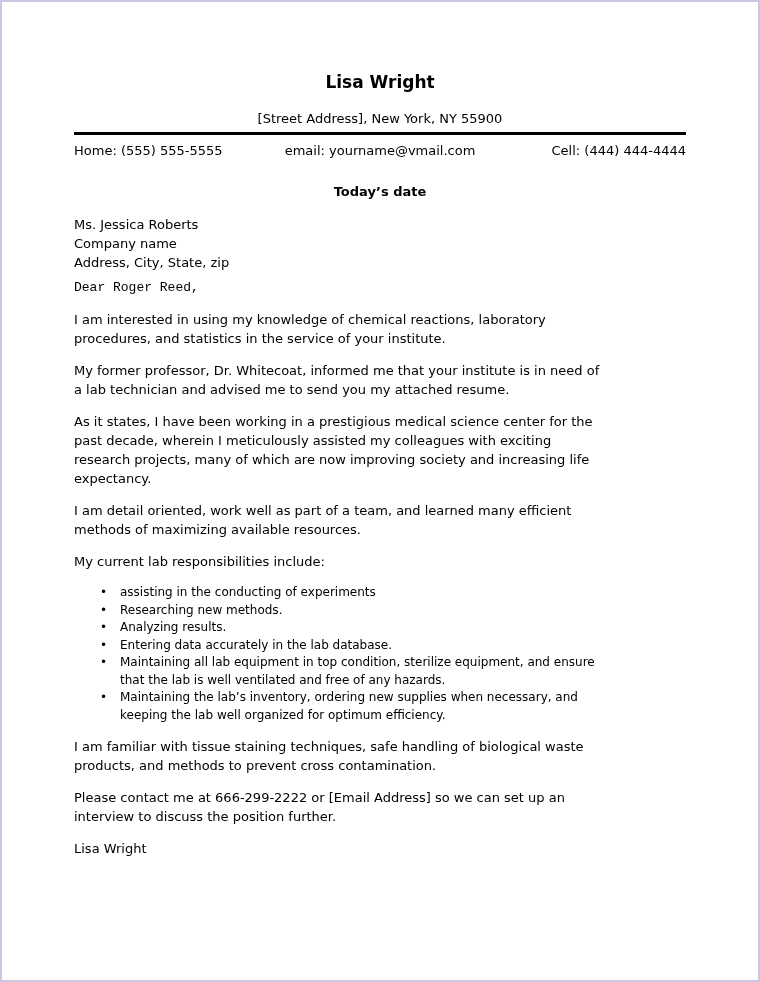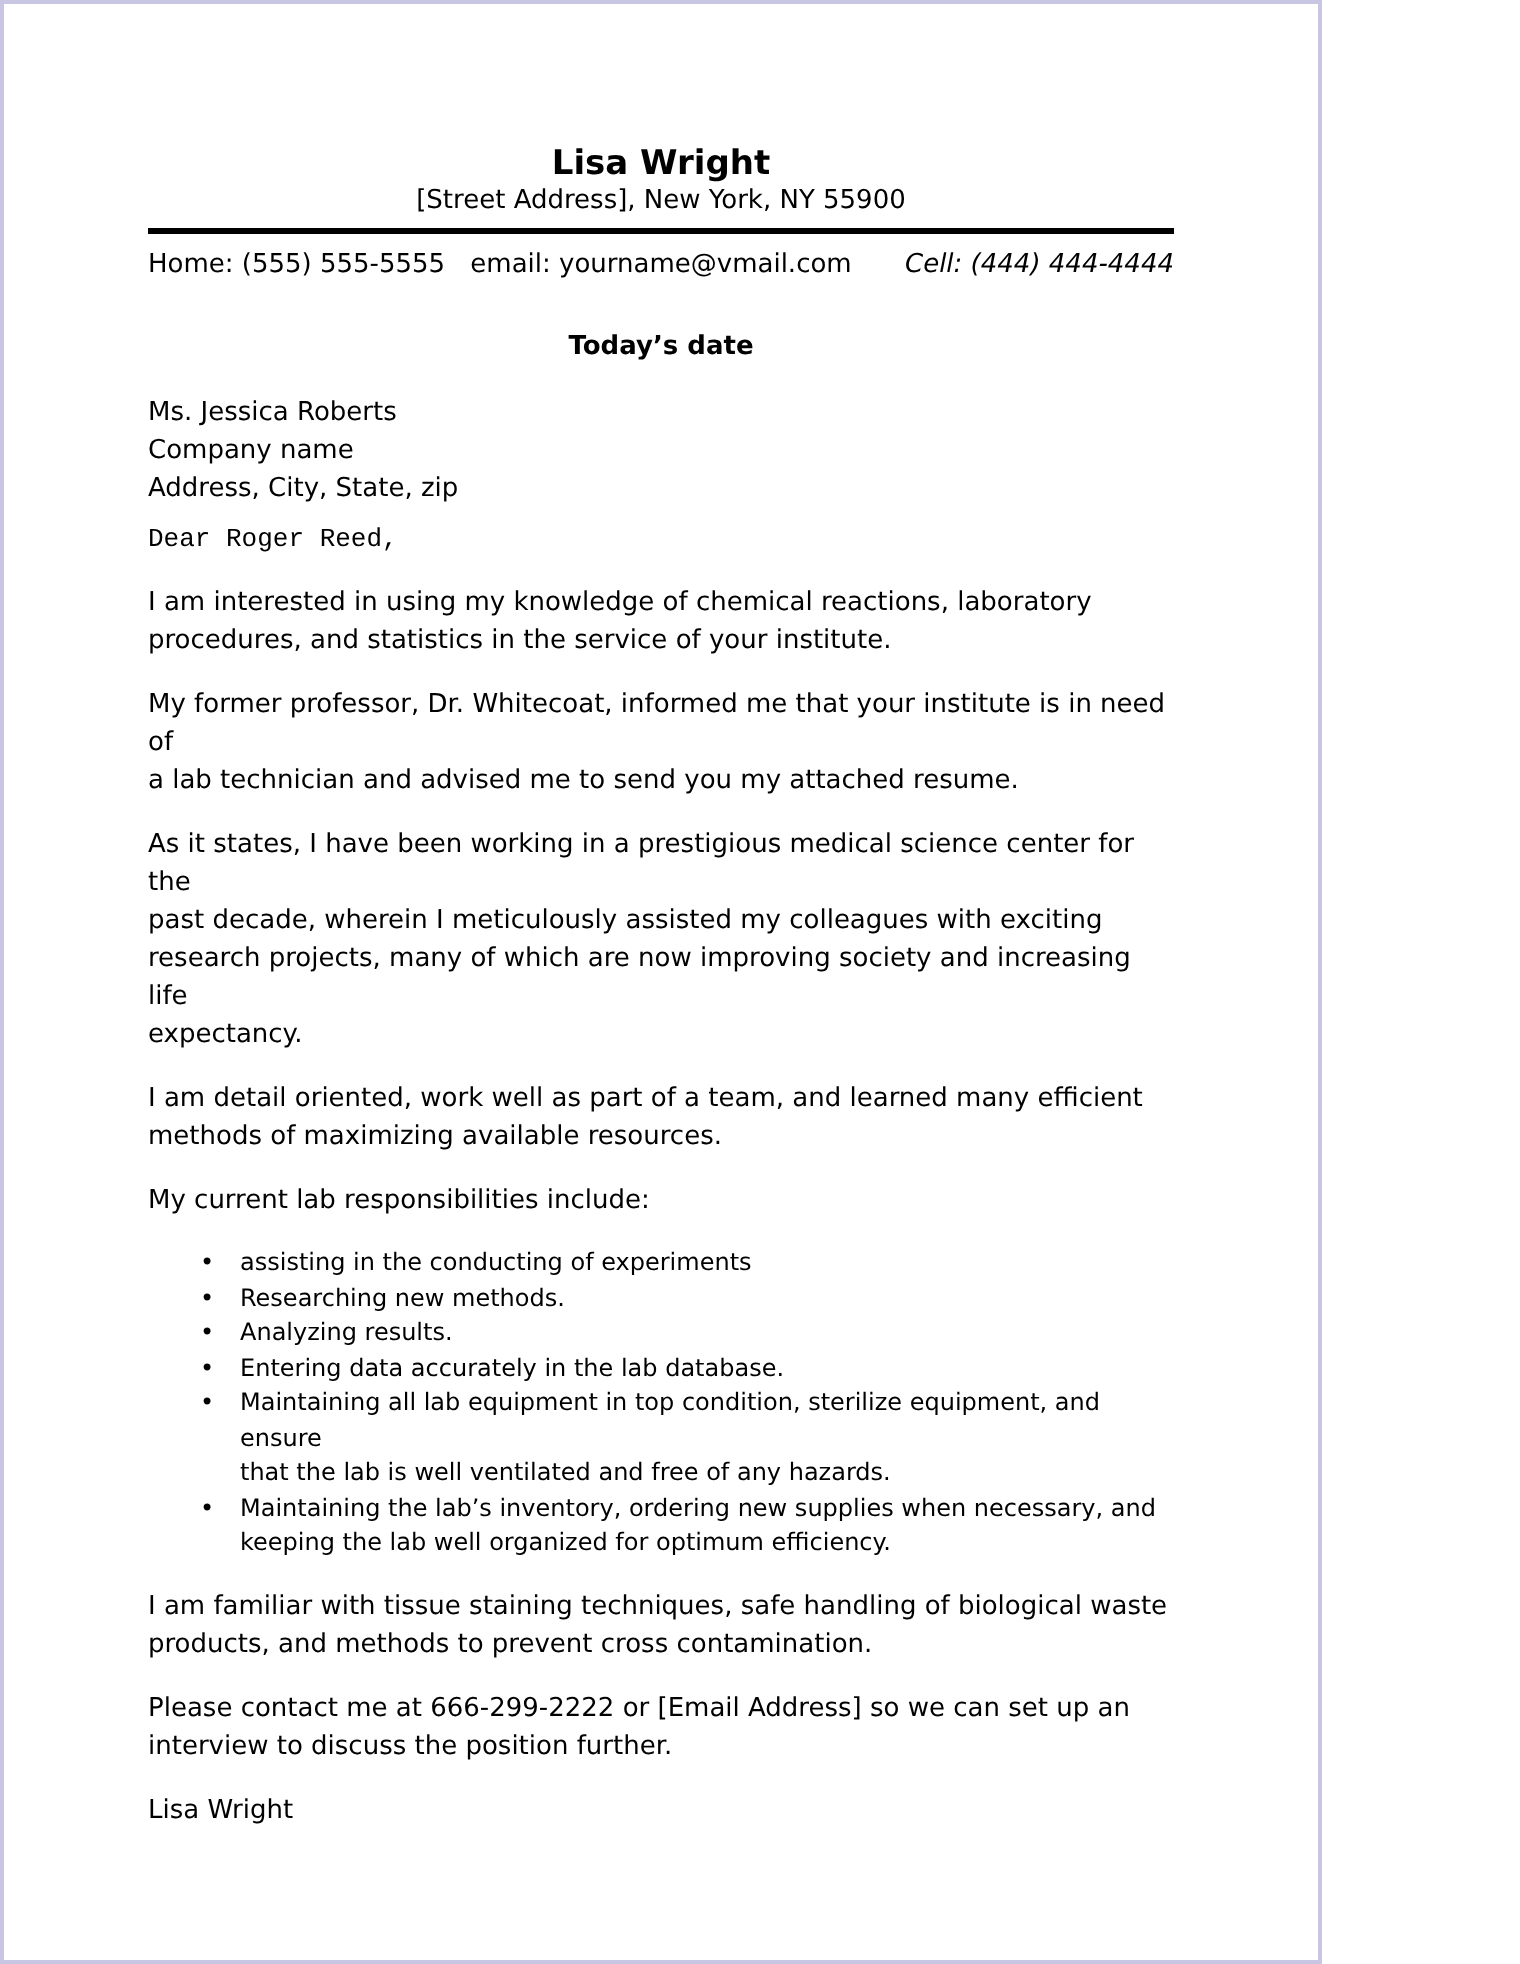--- a/index.html
+++ b/index.html
@@ -1,21 +1,21 @@
 <!DOCTYPE html>
 <html><head>
 <meta charset="utf-8">
 <style>
   html, body {
     margin: 0;
     padding: 0;
     background: #ffffff;
   }
   .page {
-    width: 661px;
+    width: 760px;
     height: 982px;
     box-sizing: border-box;
     background: #ffffff;
     border: 2px solid #c9c6e4;
     padding: 70px 72px 0 72px;
     font-family: "DejaVu Sans", "Liberation Sans", sans-serif;
     color: #000000;
     font-size: 13px;
     line-height: 19px;
     overflow: hidden;
@@ -25,37 +25,37 @@
   
   .sender-name {
     text-align: center;
     font-weight: bold;
     font-size: 17px;
     line-height: 20px;
   }
   .sender-address {
     text-align: center;
     line-height: 18px;
-    margin-top: 0;
+    margin-top: 18px;
   }
   .header-rule {
     border: none;
     height: 3px;
     background: #000000;
     margin: 4px 0 0 0;
   }
   .contact-row {
     display: grid;
     grid-template-columns: 1fr auto 1fr;
     padding-top: 7px;
     line-height: 18px;
   }
   .contact-row .left  { text-align: left; }
   .contact-row .mid   { text-align: center; }
-  .contact-row .right { text-align: right; font-style: italic; }
+  .contact-row .right { text-align: right; }
 
   .date-line {
     margin-top: 22px;
     text-align: center;
     font-weight: bold;
   }
 
   .recipient { margin-top: 14px; }
   .recipient div { line-height: 19px; }
 

